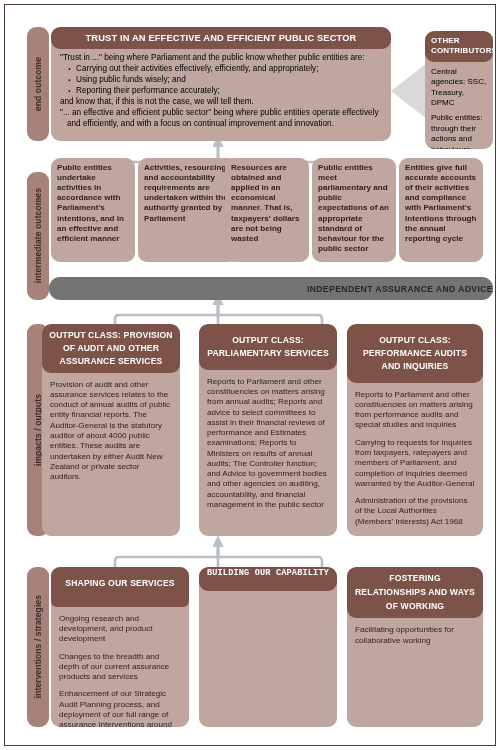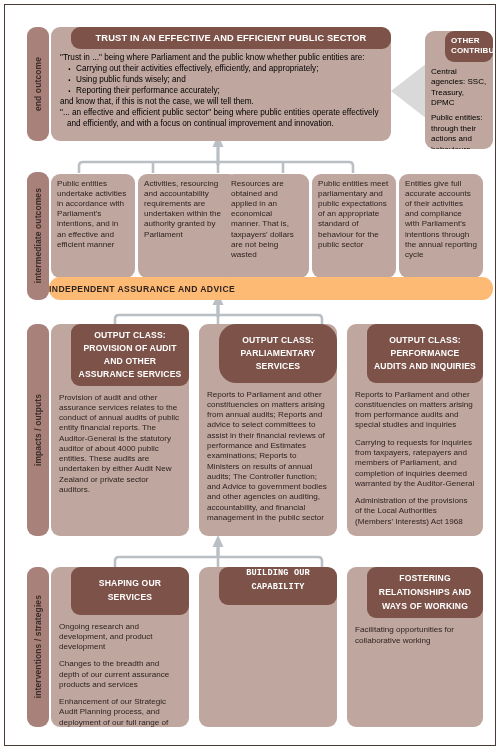--- a/index.html
+++ b/index.html
@@ -47,21 +47,20 @@
   }
   .card-head {
     background: #7d5249;
     color: #ffffff;
     font-weight: bold;
     text-align: center;
     border-radius: 9px;
     padding: 5px 6px;
     line-height: 1.45;
     letter-spacing: .15px;
-    margin-left: 20px;
   }
   .card-body {
     color: #2f2320;
     padding: 6px 7px 7px 7px;
     line-height: 1.27;
   }
   .card-body p { margin-bottom: 7px; }
   .card-body p:last-child { margin-bottom: 0; }
 
   
@@ -100,38 +99,39 @@
 
   #oc-pointer {
     position: absolute;
     left: 386px; top: 58px;
     width: 36px; height: 56px;
   }
 
   
   #interm-side { left: 22px; top: 167px; width: 22px; height: 128px; }
   .interm-card {
-    top: 169px;
+    top: 153px;
     height: 104px;
     background: #bfa69e;
     border-radius: 9px;
+    font-weight: bold;
   }
   .interm-card .card-body { font-size: 8.1px; padding: 5px 6px; line-height: 1.25; }
 
   #iac-bar {
     position: absolute;
     left: 44px; top: 272px;
     width: 444px; height: 23px;
-    background: #fdba74;
+    background: #737373;
     border-radius: 11px;
     color: #2f2320;
     font-size: 8.6px;
     font-weight: bold;
     letter-spacing: .4px;
-    display: flex; align-items: center; justify-content: flex-start;
+    display: flex; align-items: center; justify-content: flex-end;
   }
 
   
   #outputs-side { left: 22px; top: 319px; width: 22px; height: 212px; }
   .out-card { top: 319px; height: 212px; }
   .out-card .card-head { font-size: 8.6px; line-height: 1.5; min-height: 28px; }
   .out-card .card-body { font-size: 8.1px; line-height: 1.27; padding: 7px 8px; }
 
   
   #interv-side { left: 22px; top: 562px; width: 22px; height: 160px; }
@@ -233,49 +233,49 @@
   </div>
 
   <div id="iac-bar">
     <span>INDEPENDENT ASSURANCE AND ADVICE</span>
   </div>
 
   <div class="sidelabel" id="outputs-side">
     <span>impacts / outputs</span>
   </div>
 
-  <div class="card out-card" style="left:46px;width:138px;">
+  <div class="card out-card" style="left:37px;width:138px;">
     <div class="card-head">OUTPUT CLASS: PROVISION OF AUDIT AND OTHER ASSURANCE SERVICES</div>
     <div class="card-body">
       <p>Provision of audit and other assurance services relates to the conduct of annual audits of public entity financial reports. The Auditor-General is the statutory auditor of about 4000 public entities. These audits are undertaken by either Audit New Zealand or private sector auditors.</p>
     </div>
   </div>
 
   <div class="card out-card" style="left:194px;width:138px;">
-    <div class="card-head" style="padding-top:10px;padding-bottom:10px;border-radius:17px;">OUTPUT CLASS: PARLIAMENTARY SERVICES</div>
+    <div class="card-head" style="padding-top:10px;padding-bottom:10px;">OUTPUT CLASS: PARLIAMENTARY SERVICES</div>
     <div class="card-body">
       <p>Reports to Parliament and other constituencies on matters arising from annual audits; Reports and advice to select committees to assist in their financial reviews of performance and Estimates examinations; Reports to Ministers on results of annual audits; The Controller function; and Advice to government bodies and other agencies on auditing, accountability, and financial management in the public sector</p>
     </div>
   </div>
 
   <div class="card out-card" style="left:342px;width:136px;">
     <div class="card-head" style="padding-top:10px;padding-bottom:10px;">OUTPUT CLASS: PERFORMANCE AUDITS AND INQUIRIES</div>
     <div class="card-body">
       <p>Reports to Parliament and other constituencies on matters arising from performance audits and special studies and inquiries</p>
       <p>Carrying to requests for inquiries from taxpayers, ratepayers and members of Parliament, and completion of inquiries deemed warranted by the Auditor-General</p>
       <p>Administration of the provisions of the Local Authorities (Members' Interests) Act 1968</p>
     </div>
   </div>
 
   <div class="sidelabel" id="interv-side">
     <span>interventions / strategies</span>
   </div>
 
   <div class="card iv-card" style="left:46px;width:138px;">
-    <div class="card-head" style="padding-top:10px;padding-bottom:10px;">SHAPING OUR SERVICES</div>
+    <div class="card-head" style="padding-top:10px;padding-bottom:16px;border-radius:6px;">SHAPING OUR SERVICES</div>
     <div class="card-body">
       <p>Ongoing research and development, and product development</p>
       <p>Changes to the breadth and depth of our current assurance products and services</p>
       <p>Enhancement of our Strategic Audit Planning process, and deployment of our full range of assurance interventions around issues/risks</p>
     </div>
   </div>
 
   <div class="card iv-card" style="left:194px;width:138px;">
     <div class="card-head" style="padding-top:0;padding-bottom:10px;font-family:Liberation Mono, monospace;">BUILDING OUR CAPABILITY</div>
   </div>

